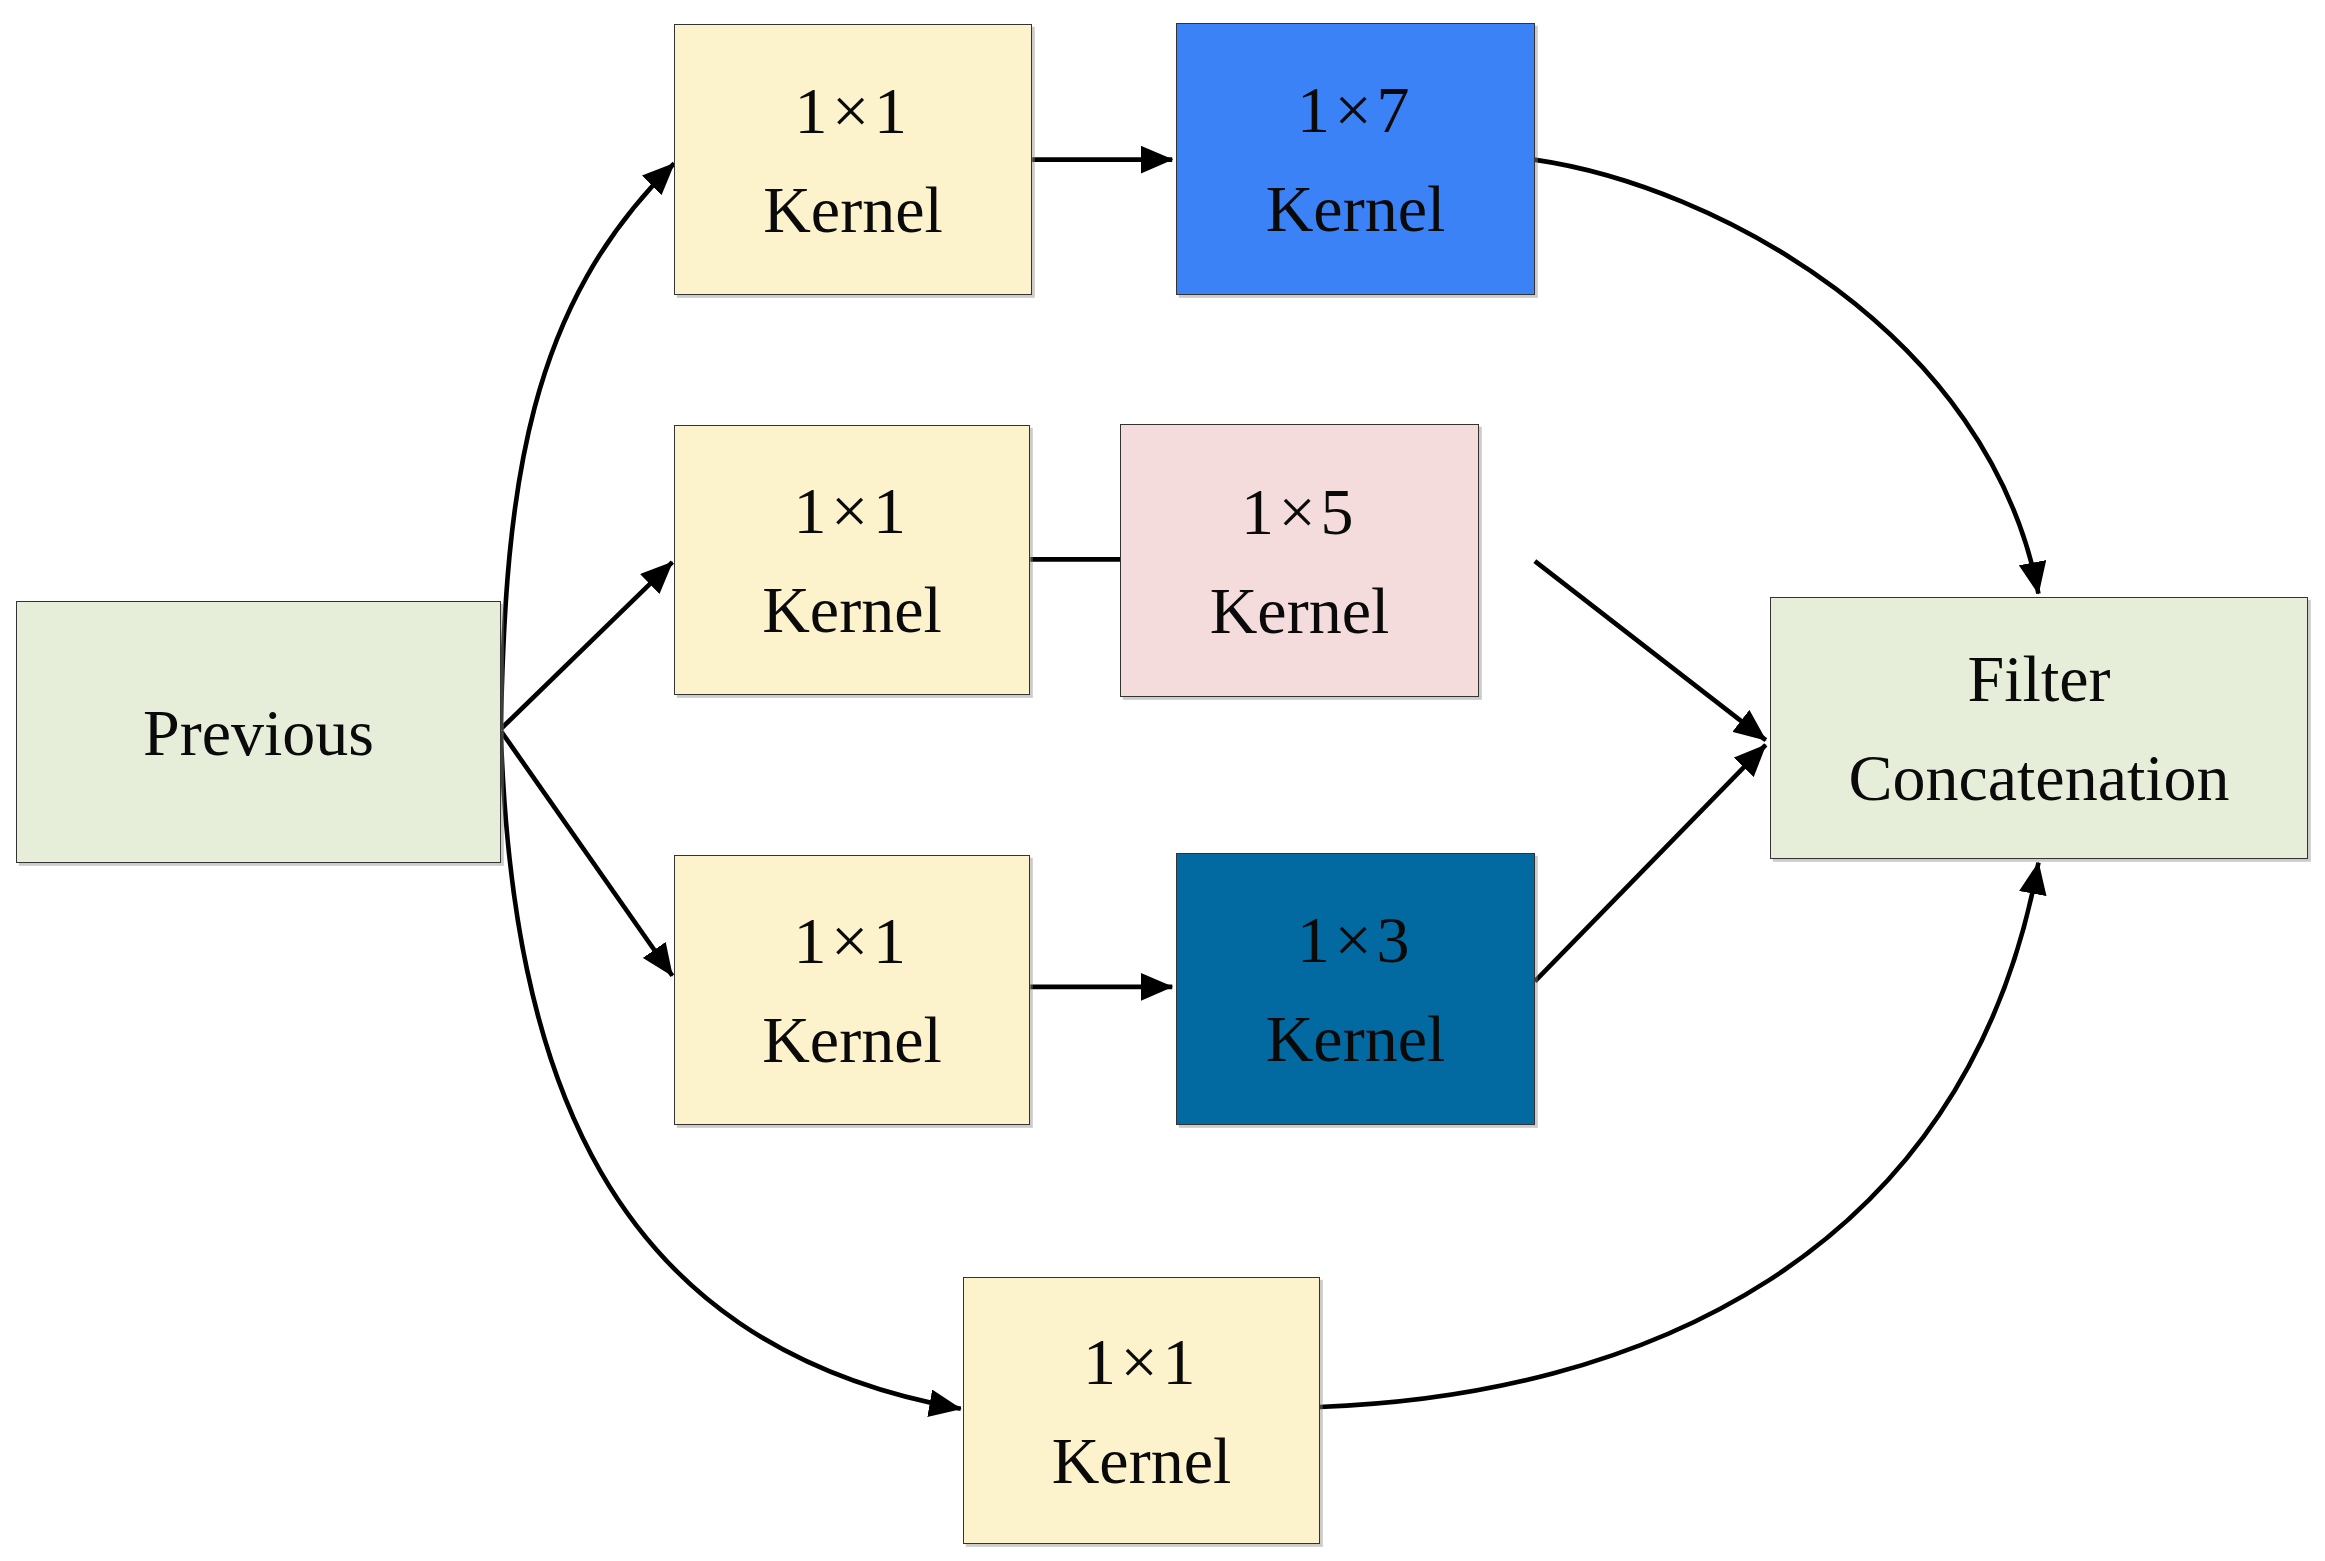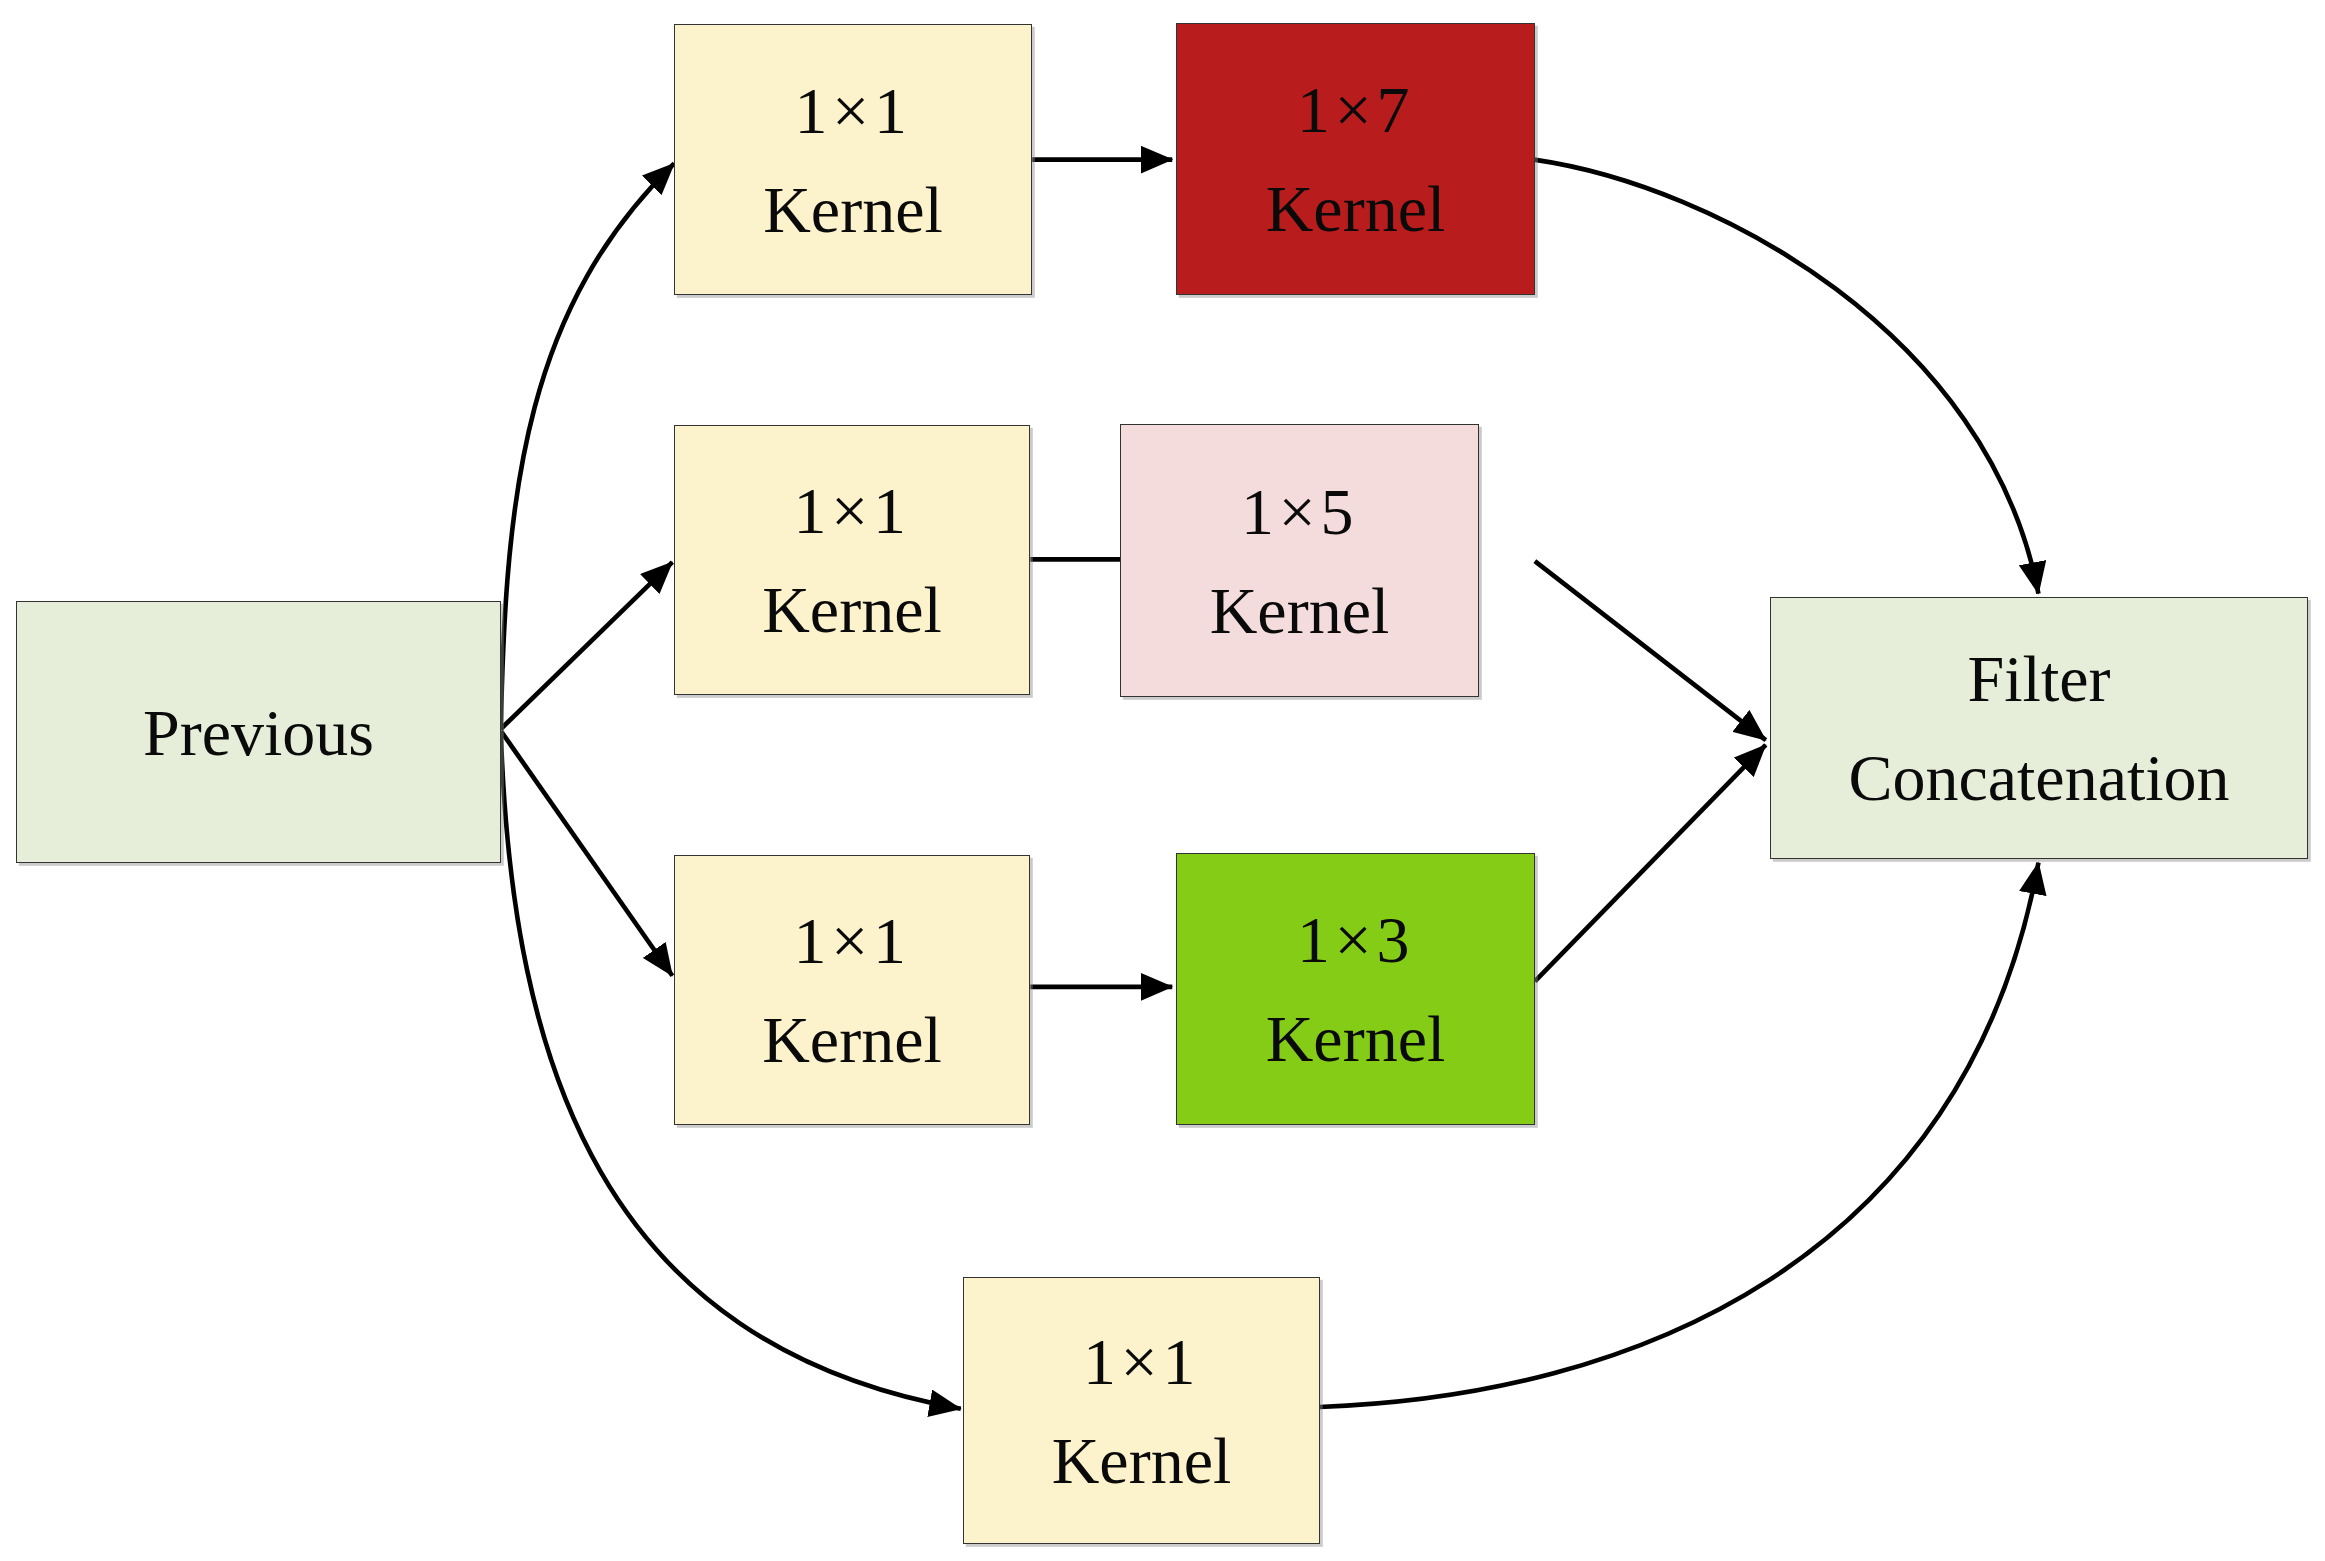--- a/index.html
+++ b/index.html
@@ -82,41 +82,41 @@
 
   <div class="node n-prev" style="background: rgb(230, 238, 218);">
     <div class="nline">Previous</div>
   </div>
 
   <div class="node n-b1a" style="background: rgb(252, 242, 204);">
     <div class="nline kline1">1×1</div>
     <div class="nline">Kernel</div>
   </div>
 
-  <div class="node n-b1b" style="background: #b91c1c;">
+  <div class="node n-b1b" style="background: #3b82f6;">
     <div class="nline kline1">1×7</div>
     <div class="nline">Kernel</div>
   </div>
 
   <div class="node n-b2a" style="background: rgb(252, 242, 204);">
     <div class="nline kline1">1×1</div>
     <div class="nline">Kernel</div>
   </div>
 
   <div class="node n-b2b" style="background: rgb(243, 220, 219);">
     <div class="nline kline1">1×5</div>
     <div class="nline">Kernel</div>
   </div>
 
   <div class="node n-b3a" style="background: rgb(252, 242, 204);">
     <div class="nline kline1">1×1</div>
     <div class="nline">Kernel</div>
   </div>
 
-  <div class="node n-b3b" style="background: #84cc16;">
+  <div class="node n-b3b" style="background: #0369a1;">
     <div class="nline kline1">1×3</div>
     <div class="nline">Kernel</div>
   </div>
 
   <div class="node n-b4" style="background: rgb(252, 242, 204);">
     <div class="nline kline1">1×1</div>
     <div class="nline">Kernel</div>
   </div>
 
   <div class="node n-fc" style="background: rgb(230, 238, 218);">

